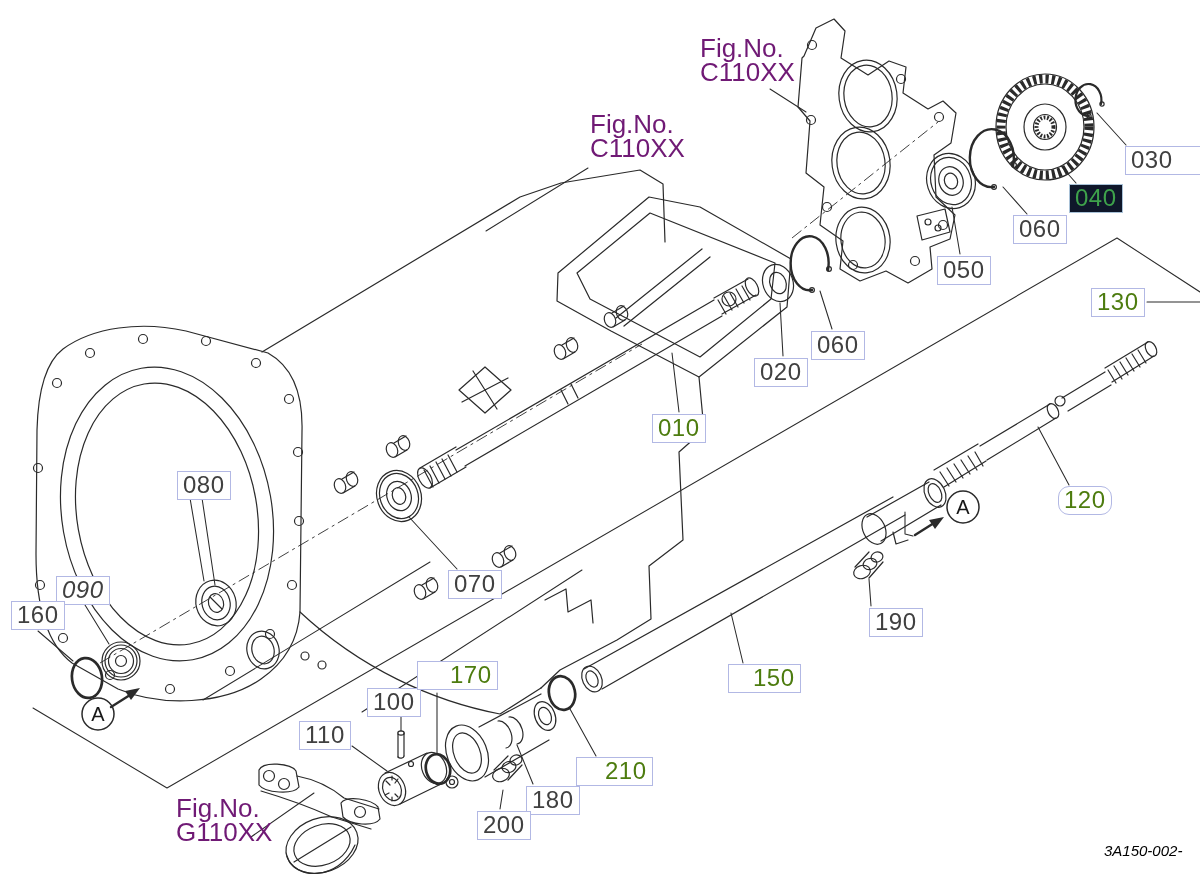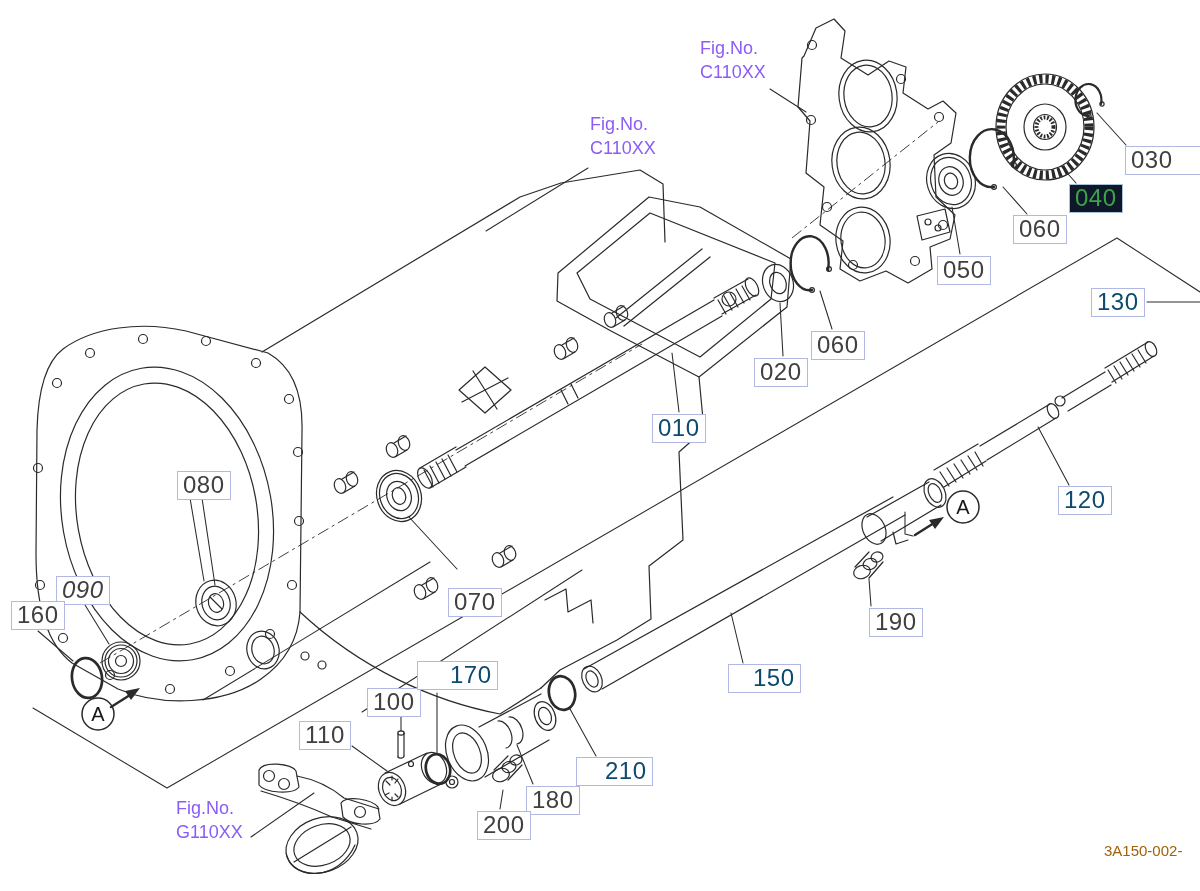--- a/index.html
+++ b/index.html
@@ -10,25 +10,25 @@
   .ln{fill:none;stroke:#2a2a2a;stroke-width:1.2;stroke-linecap:round;stroke-linejoin:round;}
   .thick{stroke-width:2.7;}
   .teeth{fill:none;stroke:#2a2a2a;stroke-width:9;stroke-dasharray:3.2 3;}
   .boresp{fill:none;stroke:#2a2a2a;stroke-width:4;stroke-dasharray:1.8 1.6;}
   .dashdot{fill:none;stroke:#2a2a2a;stroke-width:0.9;stroke-dasharray:12 4 3 4;}
   .fillhead{fill:#2a2a2a;stroke:none;}
   .marker-letter{fill:#161616;stroke:none;font:20px "Liberation Sans","DejaVu Sans",sans-serif;text-anchor:middle;}
   .callout{position:absolute;z-index:2;background:#ffffff;border:1.6px solid #b2b8e4;
            font-size:24px;line-height:24px;padding:1px 5px 2px;letter-spacing:0.5px;white-space:nowrap;}
   .callout.normal{color:#404040;}
-  .callout.reference{color:#0c4a6e;}
+  .callout.reference{color:#4d7c0f;}
   .callout.selected{background:#0f172a;color:#3ea24b;border-color:#a9c2d8;}
-  .figref{position:absolute;z-index:2;color:#8b5cf6;font-size:18px;line-height:24px;white-space:nowrap;}
+  .figref{position:absolute;z-index:2;color:#701a75;font-size:26px;line-height:24px;white-space:nowrap;}
   .figref div{pointer-events:none;}
-  .drawing-number{position:absolute;z-index:2;color:#a16207;font-size:15px;white-space:nowrap;}
+  .drawing-number{position:absolute;z-index:2;color:#000000;font-size:15px;white-space:nowrap;font-style:italic;}
 </style>
 </head>
 <body>
 
 <div class="stage">
 
 <svg class="artwork" width="1200" height="891" viewBox="0 0 1200 891">
 
   <g>
     <path class="ln" style="stroke-width:1.05" d="M33,708 L167,788 L1117,238 L1200,292"></path>
@@ -300,25 +300,25 @@
       <div>G110XX</div>
 </div>
 
 <div class="callout reference" style="left:652px;top:414px;">010</div>
 <div class="callout normal" style="left:754px;top:358px;">020</div>
 <div class="callout normal" style="left:1125px;top:146px;padding-right:40px;">030</div>
 <div class="callout selected" style="left:1069px;top:184px;">040</div>
 <div class="callout normal" style="left:937px;top:256px;">050</div>
 <div class="callout normal" style="left:1013px;top:215px;">060</div>
 <div class="callout normal" style="left:811px;top:331px;">060</div>
-<div class="callout normal" style="left:448px;top:588px;">070</div>
+<div class="callout normal" style="left:448px;top:570px;">070</div>
 <div class="callout normal" style="left:177px;top:471px;">080</div>
 <div class="callout normal" style="left:56px;top:576px;font-style:italic;">090</div>
 <div class="callout normal" style="left:299px;top:721px;">110</div>
-<div class="callout reference" style="left:1058px;top:486px;">120</div>
+<div class="callout reference" style="left:1058px;top:486px;border-radius:11px;">120</div>
 <div class="callout reference" style="left:1091px;top:288px;">130</div>
 <div class="callout normal" style="left:367px;top:688px;">100</div>
 <div class="callout reference" style="left:728px;top:664px;padding-left:24px;">150</div>
 <div class="callout normal" style="left:11px;top:601px;">160</div>
 <div class="callout reference" style="left:417px;top:661px;padding-left:32px;">170</div>
 <div class="callout normal" style="left:526px;top:786px;">180</div>
 <div class="callout normal" style="left:849px;top:608px;margin-left:20px;">190</div>
 <div class="callout normal" style="left:477px;top:811px;">200</div>
 <div class="callout reference" style="left:576px;top:757px;padding-left:28px;">210</div>
 

